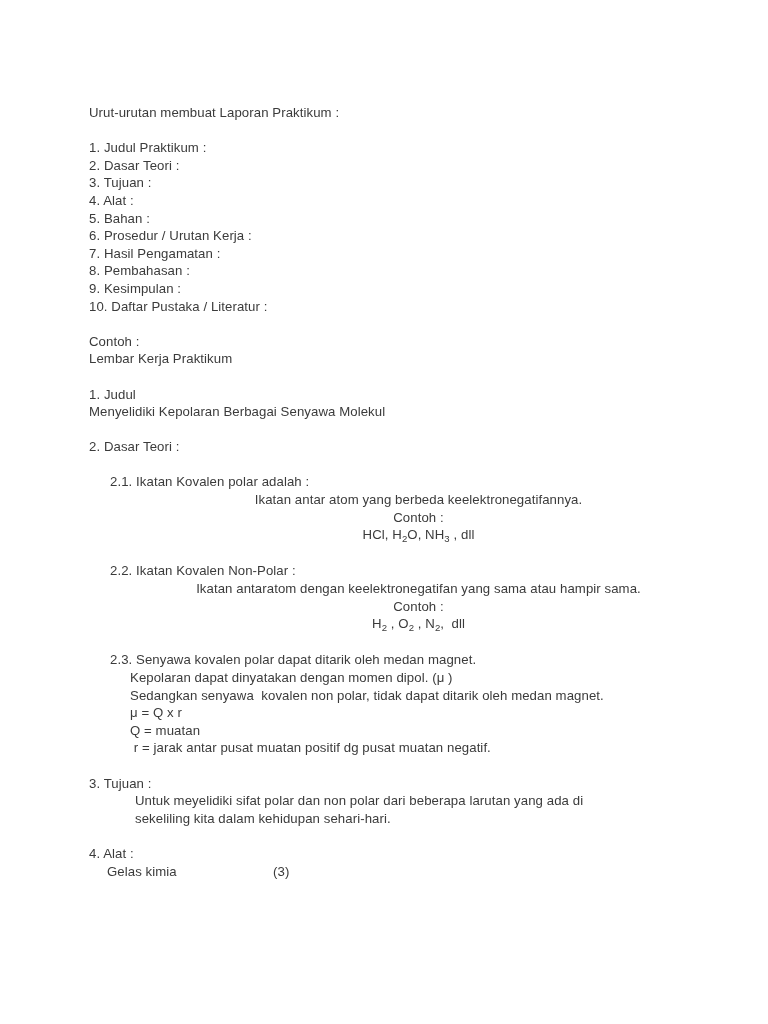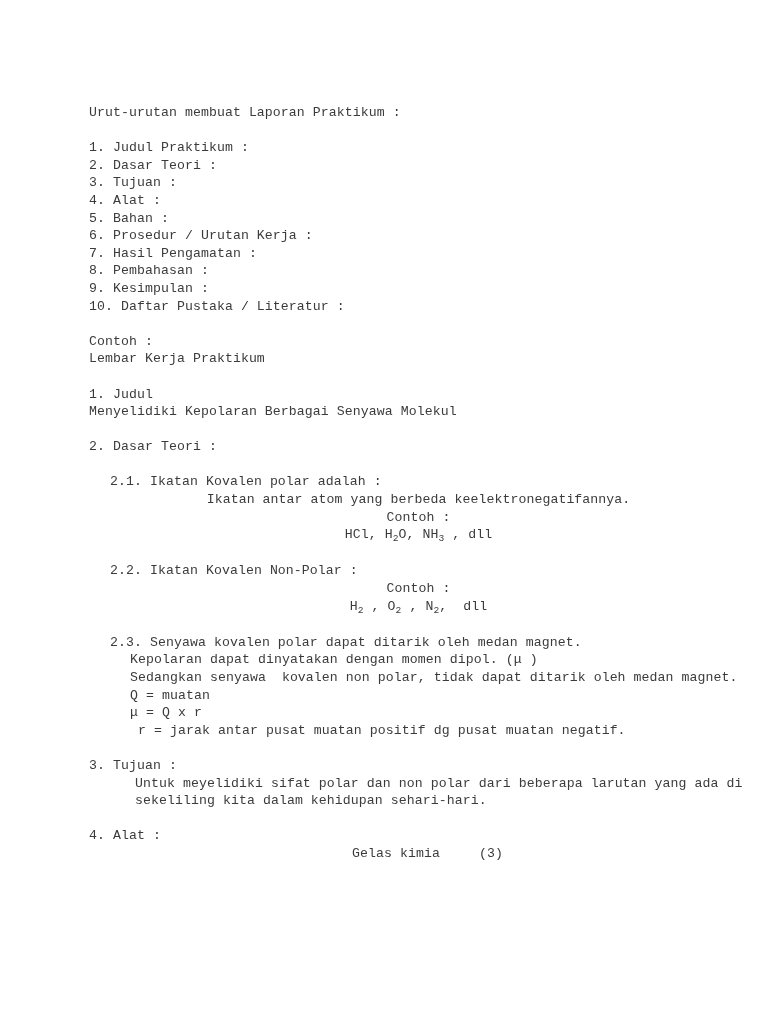--- a/index.html
+++ b/index.html
@@ -29,21 +29,20 @@
 
   .doc {
     position: absolute;
     left: 89px;
     top: 104px;
     width: 620px;
     font-size: 13.2px;
     line-height: 17.6px;
     color: #3b3b3b;
     letter-spacing: 0.08px;
-    font-family: Liberation Mono, monospace;
   }
 
   .ln {
     white-space: pre;
     display: block;
     min-height: 17.6px;
   }
 
   .blank {
     display: block;
@@ -61,21 +60,20 @@
     vertical-align: baseline;
     position: relative;
     top: 3px;
   }
 
   .alat-row {
     display: block;
     white-space: pre;
     padding-left: 18px;
     min-height: 17.6px;
-    text-align: center;
   }
   .alat-name {
     display: inline-block;
     width: 166px;
   }
   .alat-qty {
     display: inline-block;
   }
 </style>
 </head>
@@ -116,30 +114,31 @@
     <span class="blank"></span>
 
     <span class="ln ind-2">2.1. Ikatan Kovalen polar adalah :</span>
     <span class="ln ind-3">Ikatan antar atom yang berbeda keelektronegatifannya.</span>
     <span class="ln ind-3">Contoh :</span>
     <span class="ln ind-3"><span>HCl, H</span><sub>2</sub><span>O, NH</span><sub>3</sub><span> , dll</span></span>
 
     <span class="blank"></span>
 
     <span class="ln ind-2">2.2. Ikatan Kovalen Non-Polar :</span>
+    <span class="ln ind-3">Ikatan antaratom dengan keelektronegatifan yang sama atau hampir sama.</span>
     <span class="ln ind-3">Contoh :</span>
     <span class="ln ind-3"><span>H</span><sub>2</sub><span> , O</span><sub>2</sub><span> , N</span><sub>2</sub><span>,  dll</span></span>
 
     <span class="blank"></span>
 
     <span class="ln ind-2">2.3. Senyawa kovalen polar dapat ditarik oleh medan magnet.</span>
     <span class="ln ind-4">Kepolaran dapat dinyatakan dengan momen dipol. (μ )</span>
     <span class="ln ind-4">Sedangkan senyawa  kovalen non polar, tidak dapat ditarik oleh medan magnet.</span>
+    <span class="ln ind-4">μ = Q x r</span>
     <span class="ln ind-4">Q = muatan</span>
-    <span class="ln ind-4">μ = Q x r</span>
     <span class="ln ind-4"> r = jarak antar pusat muatan positif dg pusat muatan negatif.</span>
 
     <span class="blank"></span>
 
     <span class="ln ind-1">3. Tujuan :</span>
     <span class="ln ind-5">Untuk meyelidiki sifat polar dan non polar dari beberapa larutan yang ada di</span>
     <span class="ln ind-5">sekeliling kita dalam kehidupan sehari-hari.</span>
 
     <span class="blank"></span>
 

